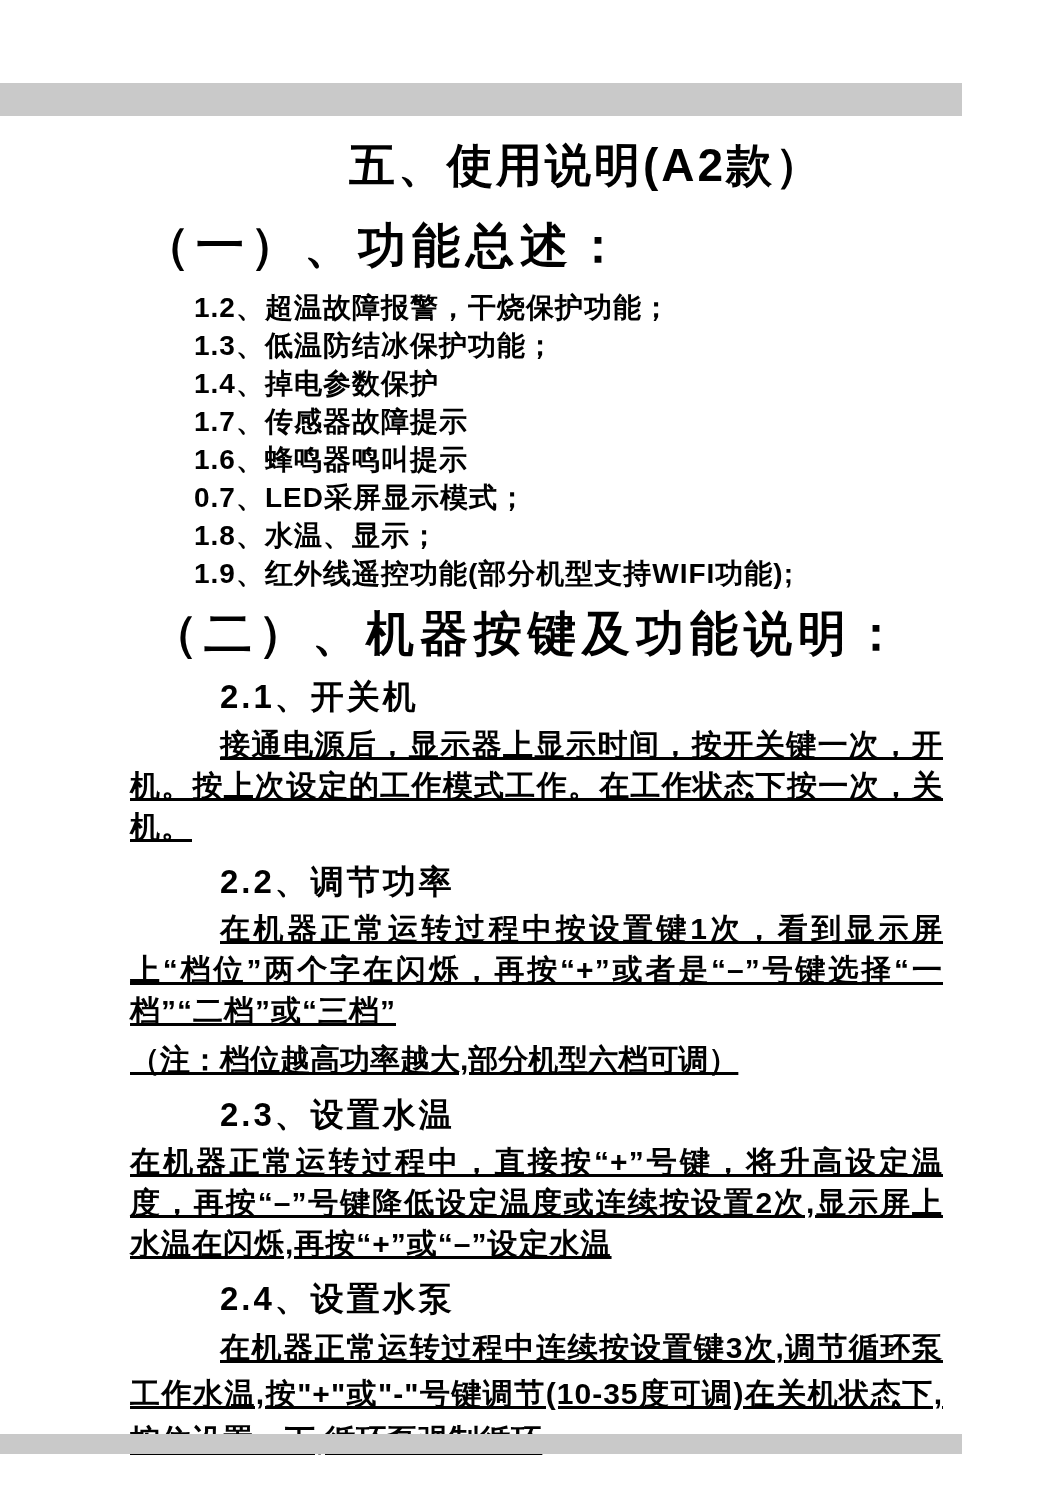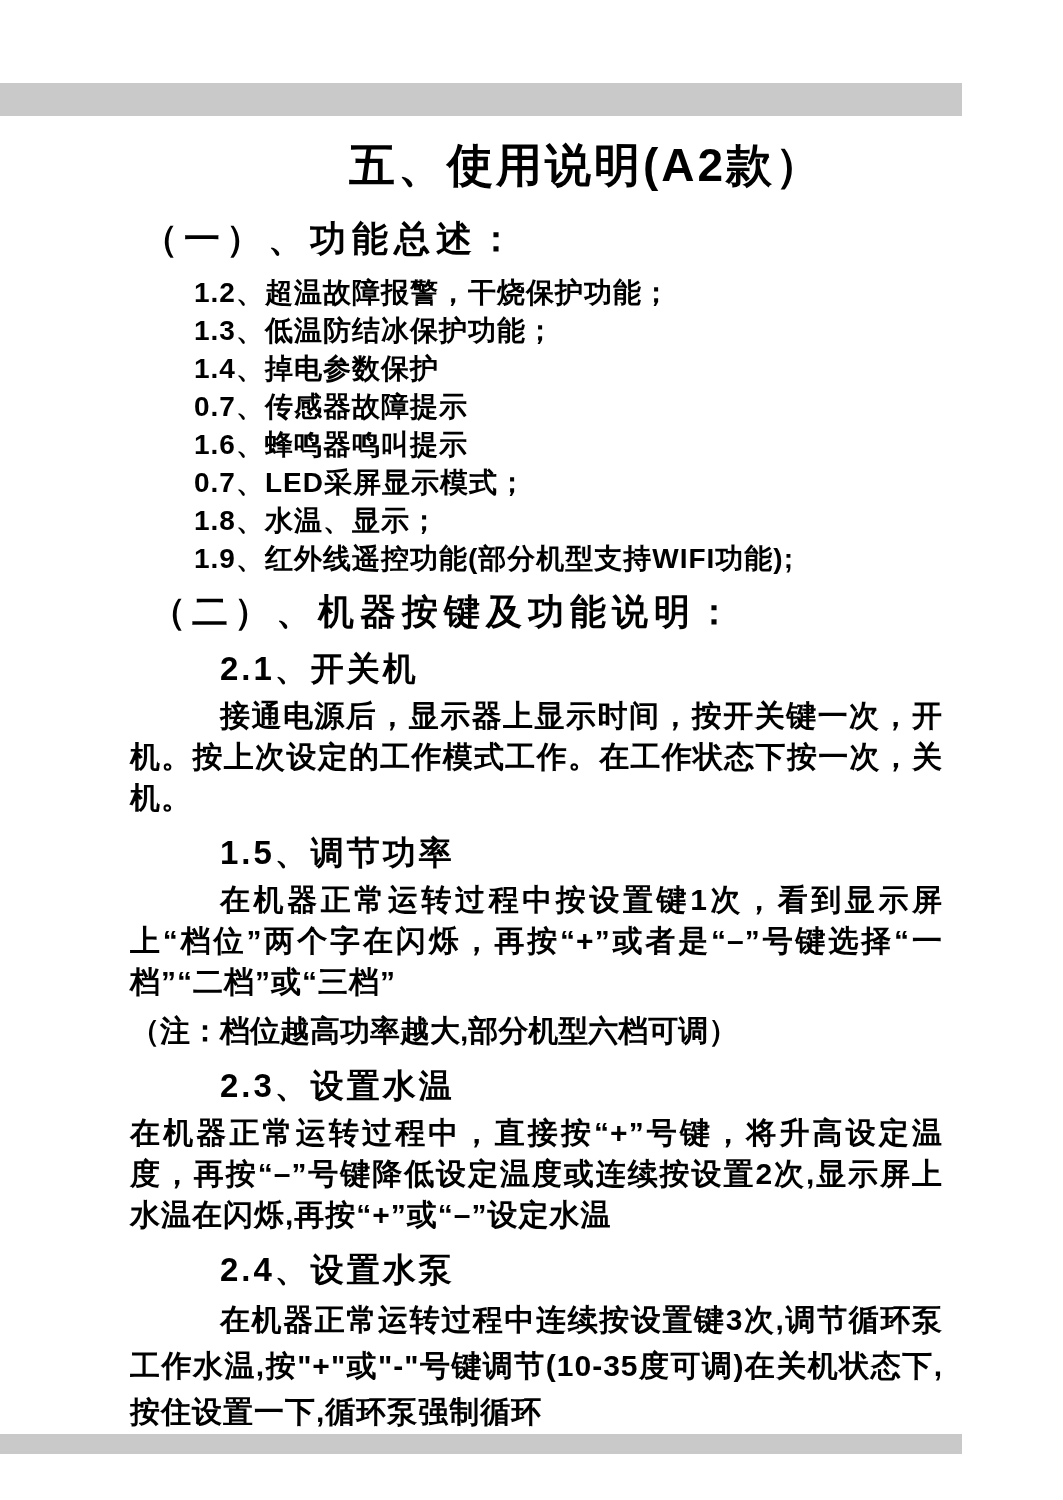--- a/index.html
+++ b/index.html
@@ -36,21 +36,21 @@
   .title {
     margin: 22px 0 0 0;
     padding-left: 100px;
     text-align: center;
     font-size: 46px;
     letter-spacing: 3px;
     line-height: 1.2;
   }
   .sec-heading {
     margin: 0;
-    font-size: 36px;
+    font-size: 48px;
     letter-spacing: 6px;
     line-height: 1.2;
     margin-left: 12px;
   }
   .sec1 { margin-top: 24px; }
   .sec2 { margin-top: 4px; margin-left: 20px; }
 
   .feature-list {
     list-style: none;
     margin: 14px 0 12px 0;
@@ -66,20 +66,21 @@
     letter-spacing: 3px;
     line-height: 1.25;
   }
 
   .body {
     margin: 0 0 8px 0;
     font-size: 30px;
     line-height: 41px;
     letter-spacing: 1px;
     text-align: justify;
+    text-decoration: underline;
   }
   .indent { text-indent: 90px; }
   .note   { margin-top: 0; letter-spacing: 0; }
   .sp     { line-height: 46px; }
 
   .footer {
     position: absolute;
     top: 1385px;
     left: 0;
     width: 1063px;
@@ -98,33 +99,33 @@
   <div class="content">
 
     <h1 class="title">五、使用说明(A2款）</h1>
 
     <h2 class="sec-heading sec1">（一）、功能总述：</h2>
 
     <ul class="feature-list">
       <li>1.2、超温故障报警，干烧保护功能；</li>
       <li>1.3、低温防结冰保护功能；</li>
       <li>1.4、掉电参数保护</li>
-      <li>0.7、传感器故障提示</li>
+      <li>1.7、传感器故障提示</li>
       <li>1.6、蜂鸣器鸣叫提示</li>
       <li>0.7、LED采屏显示模式；</li>
       <li>1.8、水温、显示；</li>
       <li>1.9、红外线遥控功能(部分机型支持WIFI功能);</li>
     </ul>
 
     <h2 class="sec-heading sec2">（二）、机器按键及功能说明：</h2>
 
     <h3 class="sub-heading">2.1、开关机</h3>
     <p class="body indent">接通电源后，显示器上显示时间，按开关键一次，开机。按上次设定的工作模式工作。在工作状态下按一次，关机。</p>
 
-    <h3 class="sub-heading">1.5、调节功率</h3>
+    <h3 class="sub-heading">2.2、调节功率</h3>
     <p class="body indent">在机器正常运转过程中按设置键1次，看到显示屏上“档位”两个字在闪烁，再按“+”或者是“–”号键选择“一档”“二档”或“三档”</p>
     <p class="body note">（注：档位越高功率越大,部分机型六档可调）</p>
 
     <h3 class="sub-heading">2.3、设置水温</h3>
     <p class="body">在机器正常运转过程中，直接按“+”号键，将升高设定温度，再按“–”号键降低设定温度或连续按设置2次,显示屏上水温在闪烁,再按“+”或“–”设定水温</p>
 
     <h3 class="sub-heading">2.4、设置水泵</h3>
     <p class="body indent sp">在机器正常运转过程中连续按设置键3次,调节循环泵工作水温,按"+"或"-"号键调节(10-35度可调)在关机状态下,按住设置一下,循环泵强制循环</p>
 
   </div>

